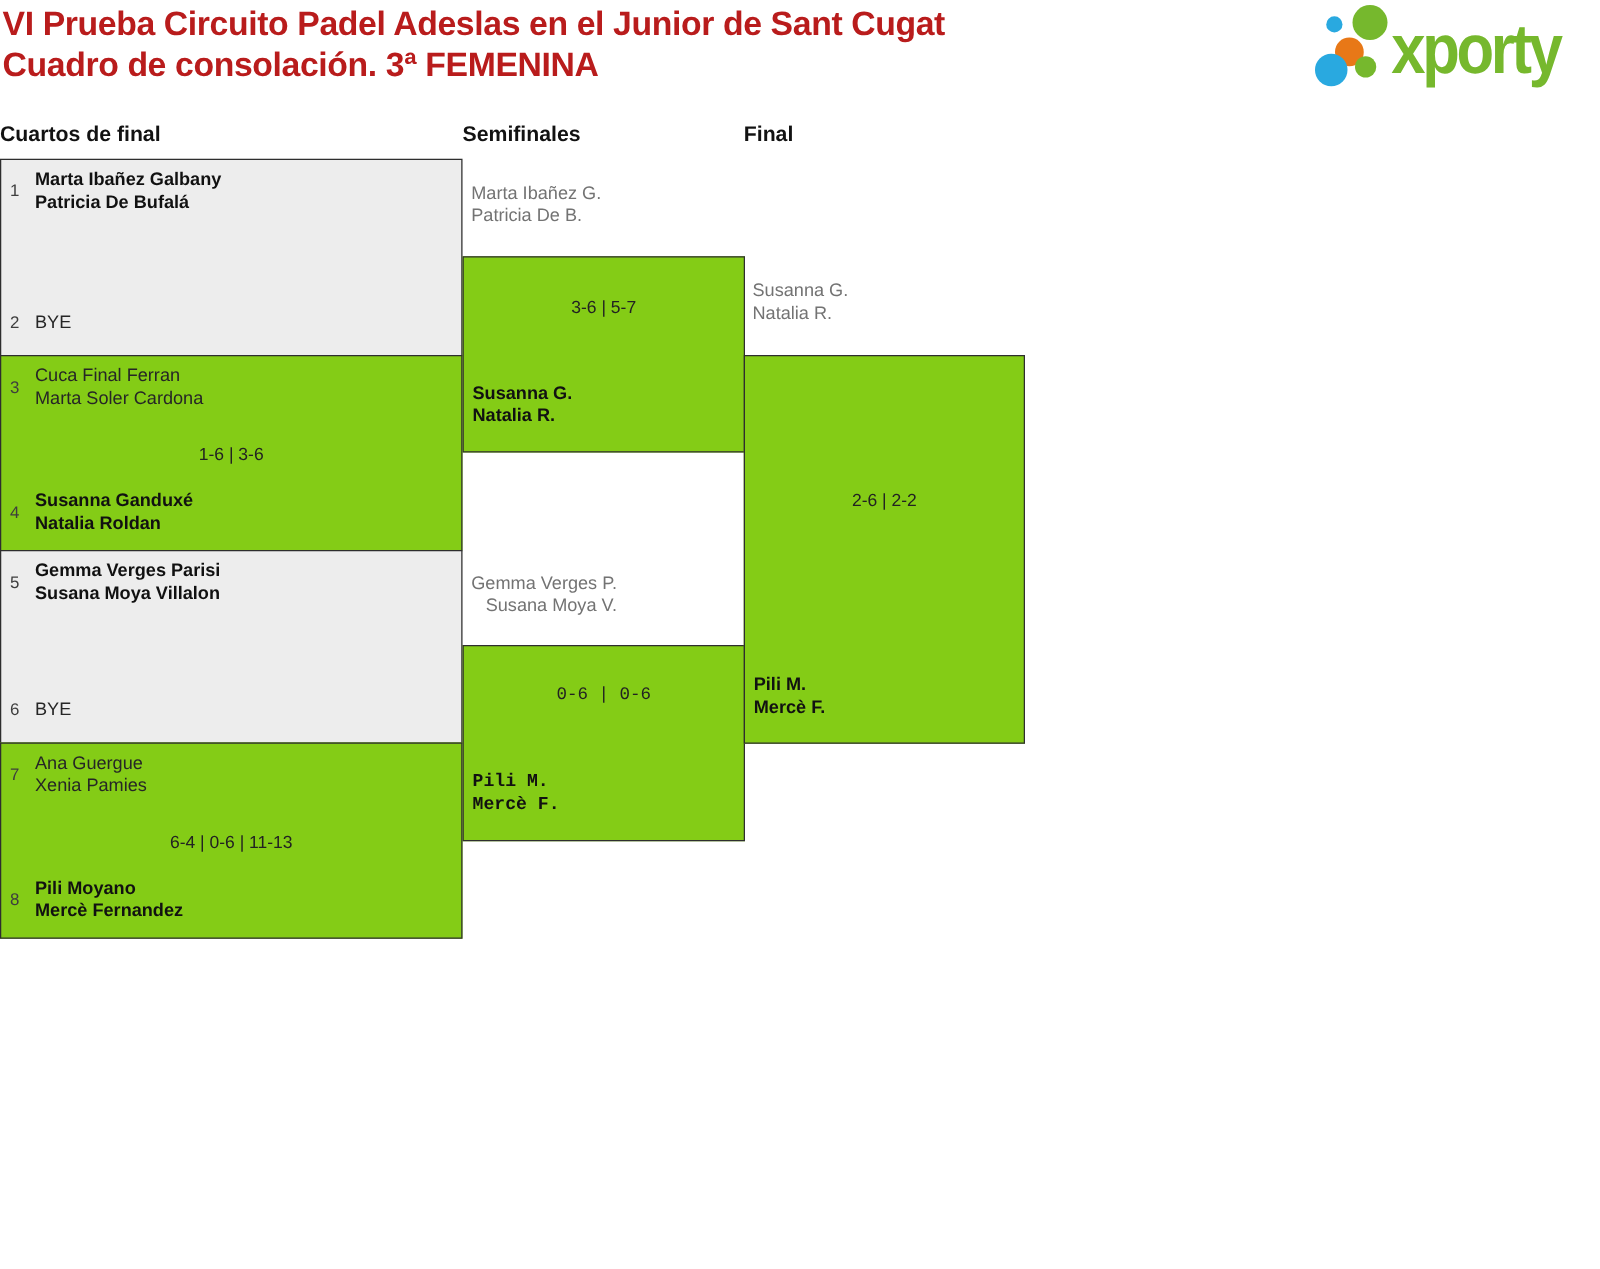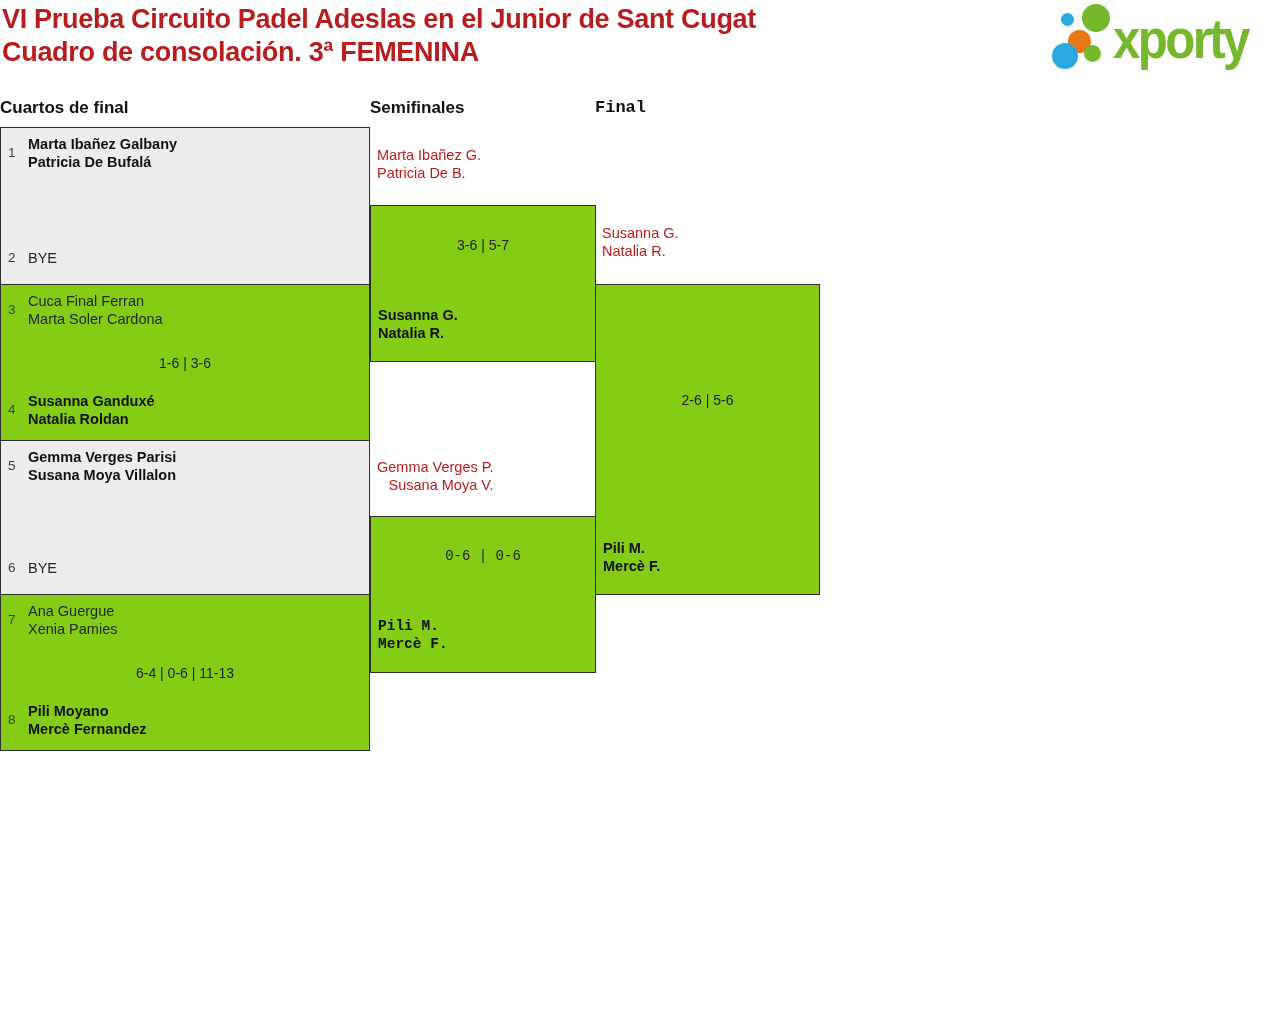--- a/index.html
+++ b/index.html
@@ -36,21 +36,21 @@
   }
 
   
   .round-header {
     position: absolute; top: 97px; height: 22px;
     font-size: 17px; font-weight: 700; color: #121212;
     line-height: 22px;
   }
   .rh-qf { left: 0;     width: 370px; }
   .rh-sf { left: 370px; width: 225px; }
-  .rh-f  { left: 595px; width: 225px; font-family: Liberation Mono, monospace; }
+  .rh-f  { left: 595px; width: 225px; }
 
   
   .box {
     position: absolute;
     border: 1px solid var(--line-color);
     background: #84cc16;
   }
   .box.shaded { background: var(--box-shade); }
 
   .qf { left: 0; width: 370px; }
@@ -80,21 +80,21 @@
     position: absolute; left: 0; right: 0;
     text-align: center; font-size: 14px; color: #222222; line-height: 18px;
   }
   .qf .score { top: 50%; transform: translateY(-50%); }
   .sf .score { top: 30px; }
   .fin .score { top: 106px; }
 
   
   .feeder {
     position: absolute;
-    font-size: 14.5px; line-height: 18px; color: #b91c1c;
+    font-size: 14.5px; line-height: 18px; color: #737373;
     white-space: nowrap;
   }
   .feeder-sf1 { left: 377px; top: 146px; }
   .feeder-sf2 { left: 377px; top: 458px; text-align: right; }
   .feeder-f   { left: 602px; top: 224px; }
 
   .inner-team { position: absolute; left: 7px; bottom: 19px; font-size: 14.5px; line-height: 18px; }
   .inner-team.bold { font-weight: 700; color: #111111; }
 </style>
 </head>
@@ -215,20 +215,20 @@
       <div>Mercè F.</div>
     </div>
   </div>
 
   <div class="feeder feeder-f">
     <div>Susanna G.</div>
     <div>Natalia R.</div>
   </div>
 
   <div class="box fin">
-    <div class="score">2-6 | 5-6</div>
+    <div class="score">2-6 | 2-2</div>
     <div class="inner-team bold">
       <div>Pili M.</div>
       <div>Mercè F.</div>
     </div>
   </div>
 
 </div>
 
 </body></html>

